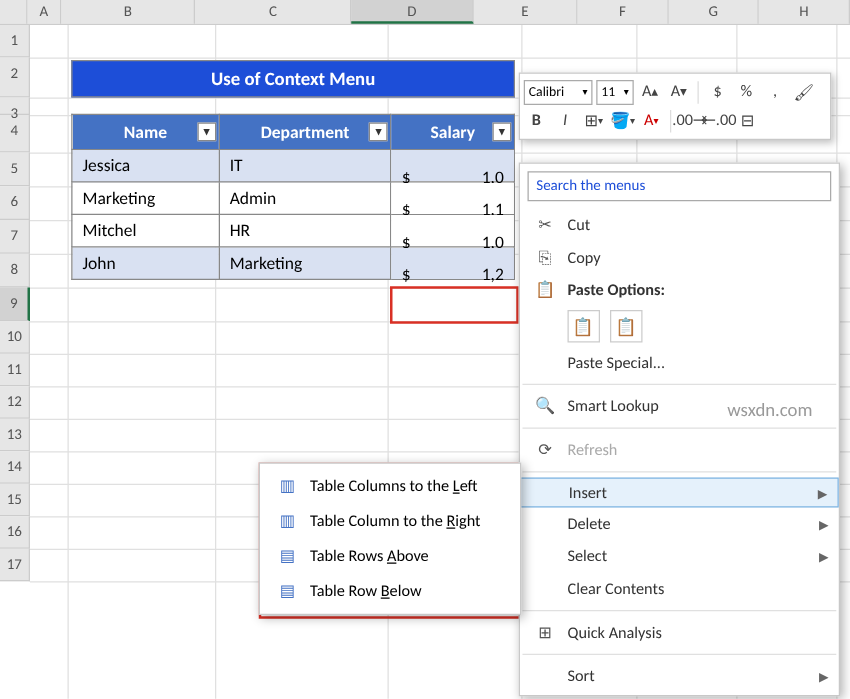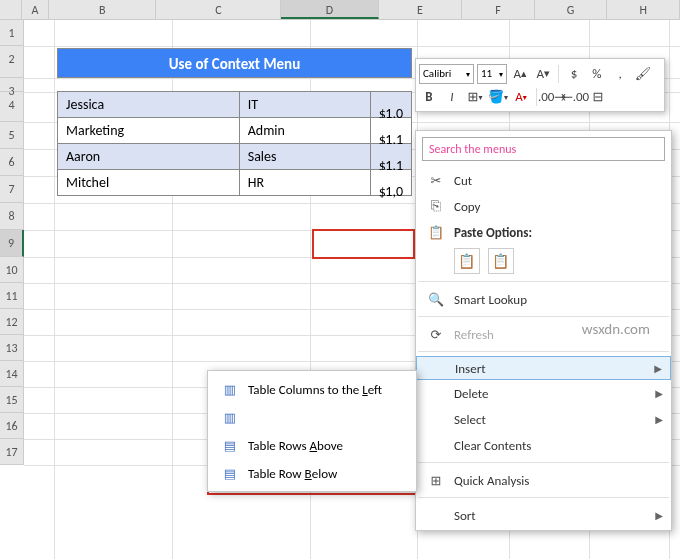--- a/index.html
+++ b/index.html
@@ -10,21 +10,21 @@
 .col-hdr.sel { background: #d2d2d2; border-bottom: 2px solid #217346; }
 .row-headers { position: absolute; top: 20px; left: 0; width: 24px; }
 .row-hdr { height: 26px; border-bottom: 1px solid #ccc; border-right: 1px solid #ccc; text-align: center; line-height: 26px; font-size: 12px; color: #555; background: #e6e6e6; }
 .row-hdr.sel { background: #d2d2d2; border-right: 2px solid #217346; }
 
 .grid { position: absolute; top: 20px; left: 24px; right: 0; bottom: 0; }
 .gridlines { position: absolute; inset: 0; }
 .vline { position: absolute; top: 0; bottom: 0; width: 1px; background: #e0e0e0; }
 .hline { position: absolute; left: 0; right: 0; height: 1px; background: #e0e0e0; }
 
-.title-bar { position: absolute; left: 33px; top: 28px; width: 355px; height: 30px; background: #3b82f6; color: #fff; font-weight: bold; font-size: 15px; text-align: center; line-height: 30px; border: 1px solid #888; }
+.title-bar { position: absolute; left: 33px; top: 28px; width: 355px; height: 30px; background: #1d4ed8; color: #fff; font-weight: bold; font-size: 15px; text-align: center; line-height: 30px; border: 1px solid #888; }
 
 .tbl { position: absolute; left: 33px; top: 71px; width: 355px; border-collapse: collapse; }
 .tbl th { background: #4472c4; color: #fff; font-weight: bold; font-size: 14px; height: 28px; border: 1px solid #888; position: relative; padding: 0 6px; text-align: center; }
 .tbl th .drop { position: absolute; right: 2px; top: 6px; width: 15px; height: 15px; background: #fff; border: 1px solid #888; font-size: 9px; line-height: 13px; text-align: center; color: #333; }
 .tbl td { border: 1px solid #888; height: 26px; padding: 0 8px; font-size: 14px; }
 .tbl tr.even td { background: #d9e1f2; }
 .tbl tr.odd td { background: #fff; }
 .tbl td.sal { position: relative; }
 .tbl td.sal .cur { position: absolute; left: 8px; }
 .tbl td.sal .val { position: absolute; right: 8px; }
@@ -32,21 +32,21 @@
 .red-box { position: absolute; border: 2.5px solid #d93025; pointer-events: none; }
 
 .mini-toolbar { position: absolute; left: 415px; top: 58px; width: 250px; background: #fff; border: 1px solid #c8c8c8; box-shadow: 2px 2px 6px rgba(0,0,0,.25); padding: 3px; }
 .mt-row { display: flex; align-items: center; gap: 3px; height: 23px; }
 .mt-font { width: 55px; height: 20px; border: 1px solid #aaa; font-size: 11px; padding: 0 3px; display: flex; align-items: center; justify-content: space-between; }
 .mt-size { width: 30px; height: 20px; border: 1px solid #aaa; font-size: 11px; padding: 0 3px; display: flex; align-items: center; justify-content: space-between; }
 .mt-btn { width: 20px; height: 20px; display: flex; align-items: center; justify-content: center; font-size: 13px; color: #444; }
 .mt-sep { width: 1px; height: 18px; background: #ddd; margin: 0 2px; }
 
 .ctx-menu { position: absolute; left: 415px; top: 130px; width: 257px; background: #fff; border: 1px solid #c8c8c8; box-shadow: 2px 2px 8px rgba(0,0,0,.3); padding: 2px 0; }
-.ctx-search { margin: 4px 6px 6px 6px; height: 24px; border: 1px solid #aaa; padding: 0 6px; font-size: 12px; color: #ec4899; display: flex; align-items: center; }
+.ctx-search { margin: 4px 6px 6px 6px; height: 24px; border: 1px solid #aaa; padding: 0 6px; font-size: 12px; color: #1d4ed8; display: flex; align-items: center; }
 .ctx-item { display: flex; align-items: center; height: 26px; padding: 0 10px 0 8px; font-size: 13px; color: #333; position: relative; }
 .ctx-item.hov { background: #e5f1fb; border: 1px solid #7eb4e2; height: 24px; }
 .ctx-item.dis { color: #aaa; }
 .ctx-icon { width: 24px; height: 18px; margin-right: 6px; display: flex; align-items: center; justify-content: center; font-size: 13px; color: #555; }
 .ctx-arrow { position: absolute; right: 8px; font-size: 10px; color: #666; }
 .ctx-sep { height: 1px; background: #e0e0e0; margin: 4px 2px; }
 .paste-icons { display: flex; gap: 8px; padding-left: 38px; height: 32px; align-items: center; }
 .paste-ico { width: 26px; height: 26px; border: 1px solid #ccc; display: flex; align-items: center; justify-content: center; font-size: 14px; }
 
 .submenu { position: absolute; left: 207px; top: 370px; width: 210px; background: #fff; border: 1px solid #c8c8c8; box-shadow: 2px 2px 8px rgba(0,0,0,.3); padding: 4px 0; }
@@ -119,50 +119,55 @@
       <div class="hline" style="top:367px"></div>
     <div class="hline" style="top:393px"></div>
       <div class="hline" style="top:419px"></div>
     <div class="hline" style="top:445px"></div>
   </div>
 
   <div class="title-bar">Use of Context Menu</div>
 
   <table class="tbl">
     <tbody>
+        <tr>
+      <th style="width:118px"><span>Name</span><span class="drop">▾</span></th>
+      <th style="width:138px"><span>Department</span><span class="drop">▾</span></th>
+      <th style="width:99px"><span>Salary</span><span class="drop">▾</span></th>
+    </tr>
     <tr class="even">
           <td>Jessica</td>
           <td>IT</td>
           <td class="sal">
             <span class="cur">$</span>
             <span class="val">1,0</span>
           </td>
         </tr>
     <tr class="odd">
           <td>Marketing</td>
           <td>Admin</td>
           <td class="sal">
             <span class="cur">$</span>
             <span class="val">1,1</span>
           </td>
         </tr>
-    <tr class="even">
-          <td>Aaron</td>
-          <td>Sales</td>
-          <td class="sal">
-            <span class="cur">$</span>
-            <span class="val">1,1</span>
-          </td>
-        </tr>
     <tr class="odd">
           <td>Mitchel</td>
           <td>HR</td>
           <td class="sal">
             <span class="cur">$</span>
             <span class="val">1,0</span>
+          </td>
+        </tr>
+    <tr class="even">
+          <td>John</td>
+          <td>Marketing</td>
+          <td class="sal">
+            <span class="cur">$</span>
+            <span class="val">1,2</span>
           </td>
         </tr>
   </tbody>
     </table>
 </div>
 
 <div class="red-box" style="left:312px; top:229px; width:103px; height:30px"></div>
 <div class="red-box" style="left:427px; top:387px; width:112px; height:23px"></div>
 <div class="red-box" style="left:207px; top:370px; width:210px; height:125px"></div>
 
@@ -210,20 +215,24 @@
       <span>Copy</span>
     </div>
   <div class="ctx-item">
       <span class="ctx-icon">📋</span>
       <b>Paste Options:</b>
     </div>
   <div class="paste-icons">
     <div class="paste-ico">📋</div>
     <div class="paste-ico">📋</div>
   </div>
+  <div class="ctx-item">
+      <span class="ctx-icon"></span>
+      <span>Paste Special...</span>
+    </div>
   <div class="ctx-sep"></div>
   <div class="ctx-item">
       <span class="ctx-icon">🔍</span>
       <span>Smart Lookup</span>
     </div>
   <div class="ctx-sep"></div>
   <div class="ctx-item dis">
       <span class="ctx-icon">⟳</span>
       <span>Refresh</span>
     </div>
@@ -260,20 +269,21 @@
     </div>
 </div>
 
 <div class="submenu">
   <div class="sub-item">
       <span class="sub-icon">▥</span>
       <span>Table Columns to the <u>L</u>eft</span>
     </div>
   <div class="sub-item">
       <span class="sub-icon">▥</span>
+      <span>Table Column to the <u>R</u>ight</span>
     </div>
   <div class="sub-item">
       <span class="sub-icon">▤</span>
       <span>Table Rows <u>A</u>bove</span>
     </div>
   <div class="sub-item">
       <span class="sub-icon">▤</span>
       <span>Table Row <u>B</u>elow</span>
     </div>
 </div>

